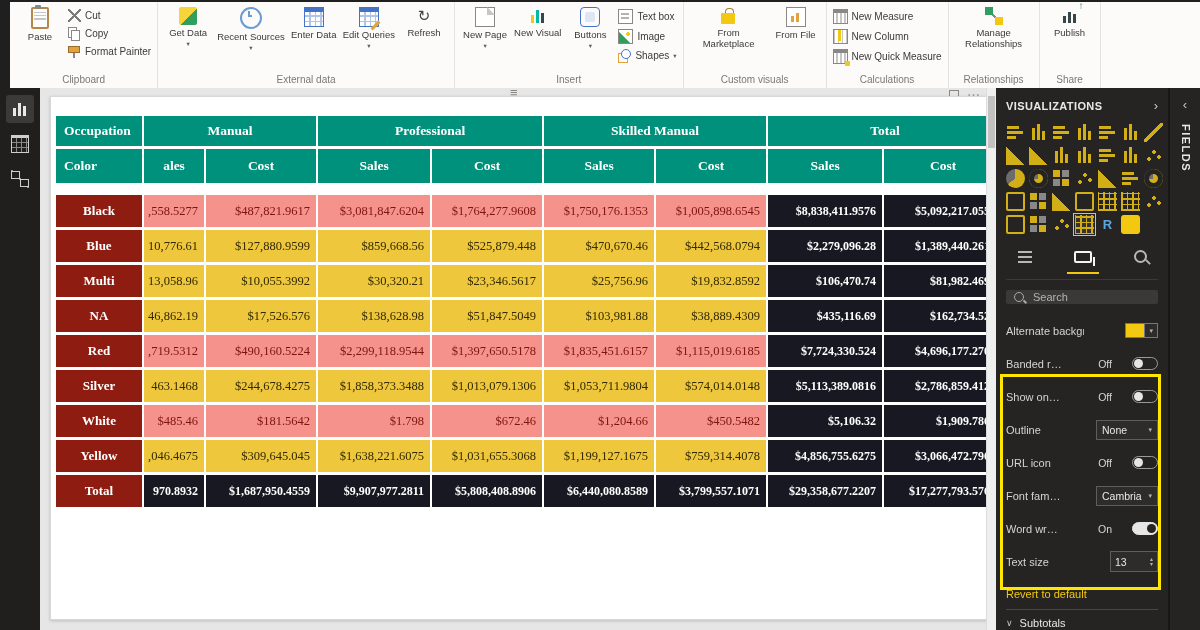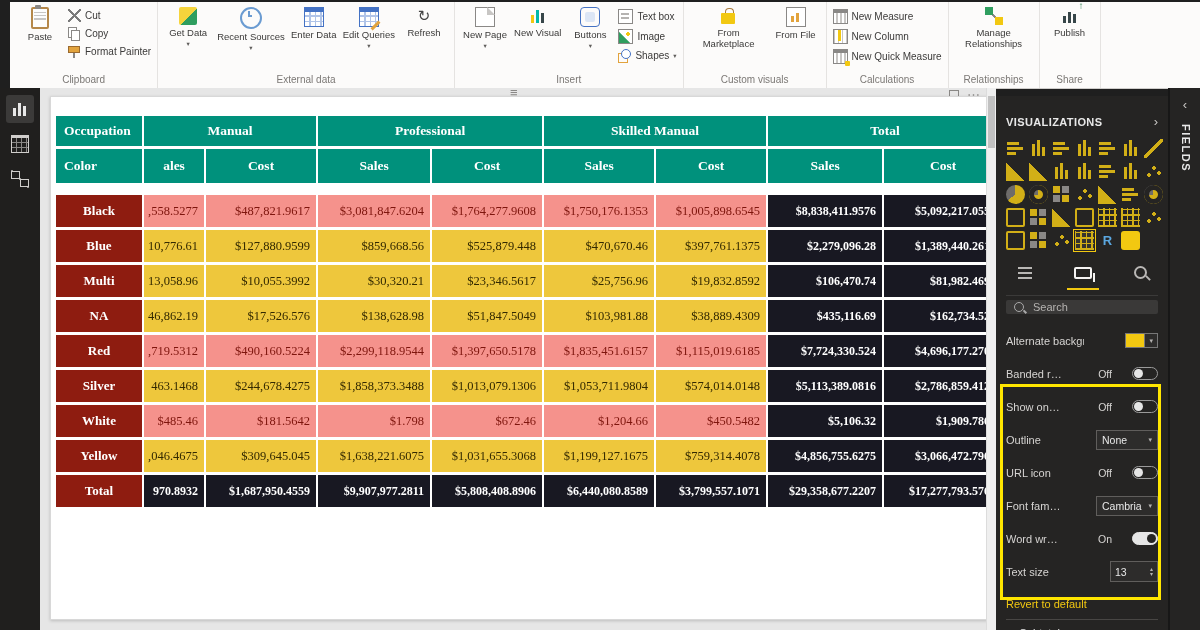--- a/index.html
+++ b/index.html
@@ -128,22 +128,22 @@
   .hrow2 .hcell{height:32px}
   .hcell.corner{text-align:left;padding-left:8px}
   .sprow td{height:4px}
   .rowhdr{background:var(--rowhdr);color:#fff;font-weight:bold;font-size:13px;text-align:center;height:30px}
   .dcell{font-size:12.5px;text-align:right;padding-right:6px;height:30px}
   .dcell.pink{background:var(--pinkbg);color:var(--pinktx)}
   .dcell.yellow{background:var(--yelbg);color:var(--yeltx)}
   .dcell.dark{background:var(--darkbg);color:var(--darktx);font-weight:bold;font-size:12px}
 
   
-  .viz{position:absolute;left:996px;top:96px;width:172px;bottom:0;background:#252423;
-       padding:16px 10px;box-sizing:border-box;overflow:hidden;display:flex;flex-direction:column}
+  .viz{position:absolute;left:996px;top:88px;width:172px;bottom:0;background:#252423;
+       padding:8px 10px;box-sizing:border-box;overflow:hidden;display:flex;flex-direction:column}
   .viz-head{display:flex;justify-content:space-between;align-items:center;margin-top:2px}
   .viz-title{font-size:11px;font-weight:bold;letter-spacing:.4px;color:#e8e8e8}
   .viz-chev{color:#c8c6c4;font-size:13px}
   .vgrid{display:grid;grid-template-columns:repeat(7,1fr);gap:4px 4px;margin-top:10px}
   .vico{width:19px;height:19px;position:relative}
   .v-hbars{background:
     linear-gradient(#d2af17 0 0) 1px 3px/12px 3px no-repeat,
     linear-gradient(#d2af17 0 0) 1px 8px/16px 3px no-repeat,
     linear-gradient(#d2af17 0 0) 1px 13px/9px 3px no-repeat}
   .v-vbars{background:
@@ -174,21 +174,21 @@
   .vtabs{display:flex;gap:28px;justify-content:center;margin-top:12px;padding-bottom:5px;border-bottom:1px solid #3b3a39}
   .vtab{padding:3px 7px 5px;border-bottom:2px solid transparent}
   .vtab.sel{border-bottom-color:var(--accent)}
   .ti{display:inline-block;position:relative}
   .ti-fields{width:14px;height:12px;background:repeating-linear-gradient(0deg,#b9b7b5 0 2px,transparent 2px 5px)}
   .ti-format{width:14px;height:8px;border:2px solid #f5f4f3;border-radius:2px}
   .ti-format::after{content:"";position:absolute;right:-5px;top:4px;width:2px;height:9px;background:#f5f4f3}
   .ti-analytics{width:9px;height:9px;border:2px solid #b9b7b5;border-radius:50%}
   .ti-analytics::after{content:"";position:absolute;right:-4px;bottom:-4px;width:2px;height:6px;background:#b9b7b5;transform:rotate(-45deg)}
 
-  .vsearch{margin-top:4px;background:#3a3938;height:24px;border-radius:2px;display:flex;align-items:center;padding:0 8px;gap:7px}
+  .vsearch{margin-top:10px;background:#3a3938;height:24px;border-radius:2px;display:flex;align-items:center;padding:0 8px;gap:7px}
   .mag{width:8px;height:8px;border:1.5px solid #aaa;border-radius:50%;position:relative;flex:none}
   .mag::after{content:"";position:absolute;width:1.5px;height:4px;background:#aaa;right:-2px;bottom:-3px;transform:rotate(-45deg)}
   .vsearch input{background:transparent;border:none;outline:none;color:#ddd;font-size:11px;width:110px;font-family:"Liberation Sans",sans-serif}
   .vsearch input::placeholder{color:#b5b3b1}
 
   .fopts{position:relative;margin-top:10px}
   .hlbox{position:absolute;left:-6px;right:-3px;top:60px;height:210px;border:3px solid var(--ann);z-index:3;pointer-events:none}
   .fopt{height:33px;display:flex;align-items:center;justify-content:space-between}
   .flabel{font-size:11px;color:#d6d4d2;overflow:hidden;white-space:nowrap;max-width:78px}
   .fctrl{display:flex;align-items:center}
@@ -428,21 +428,21 @@
             <td class="dcell dark">$8,838,411.9576</td>
             <td class="dcell dark">$5,092,217.0557</td>
           </tr>
           <tr class="drow">
             <td class="rowhdr">Blue</td>
             <td class="dcell yellow">10,776.61</td>
             <td class="dcell yellow">$127,880.9599</td>
             <td class="dcell yellow">$859,668.56</td>
             <td class="dcell yellow">$525,879.448</td>
             <td class="dcell yellow">$470,670.46</td>
-            <td class="dcell yellow">$397,761.1375</td>
+            <td class="dcell yellow">$442,568.0794</td>
             <td class="dcell dark">$2,279,096.28</td>
             <td class="dcell dark">$1,389,440.2613</td>
           </tr>
           <tr class="drow">
             <td class="rowhdr">Multi</td>
             <td class="dcell yellow">13,058.96</td>
             <td class="dcell yellow">$10,055.3992</td>
             <td class="dcell yellow">$30,320.21</td>
             <td class="dcell yellow">$23,346.5617</td>
             <td class="dcell yellow">$25,756.96</td>

